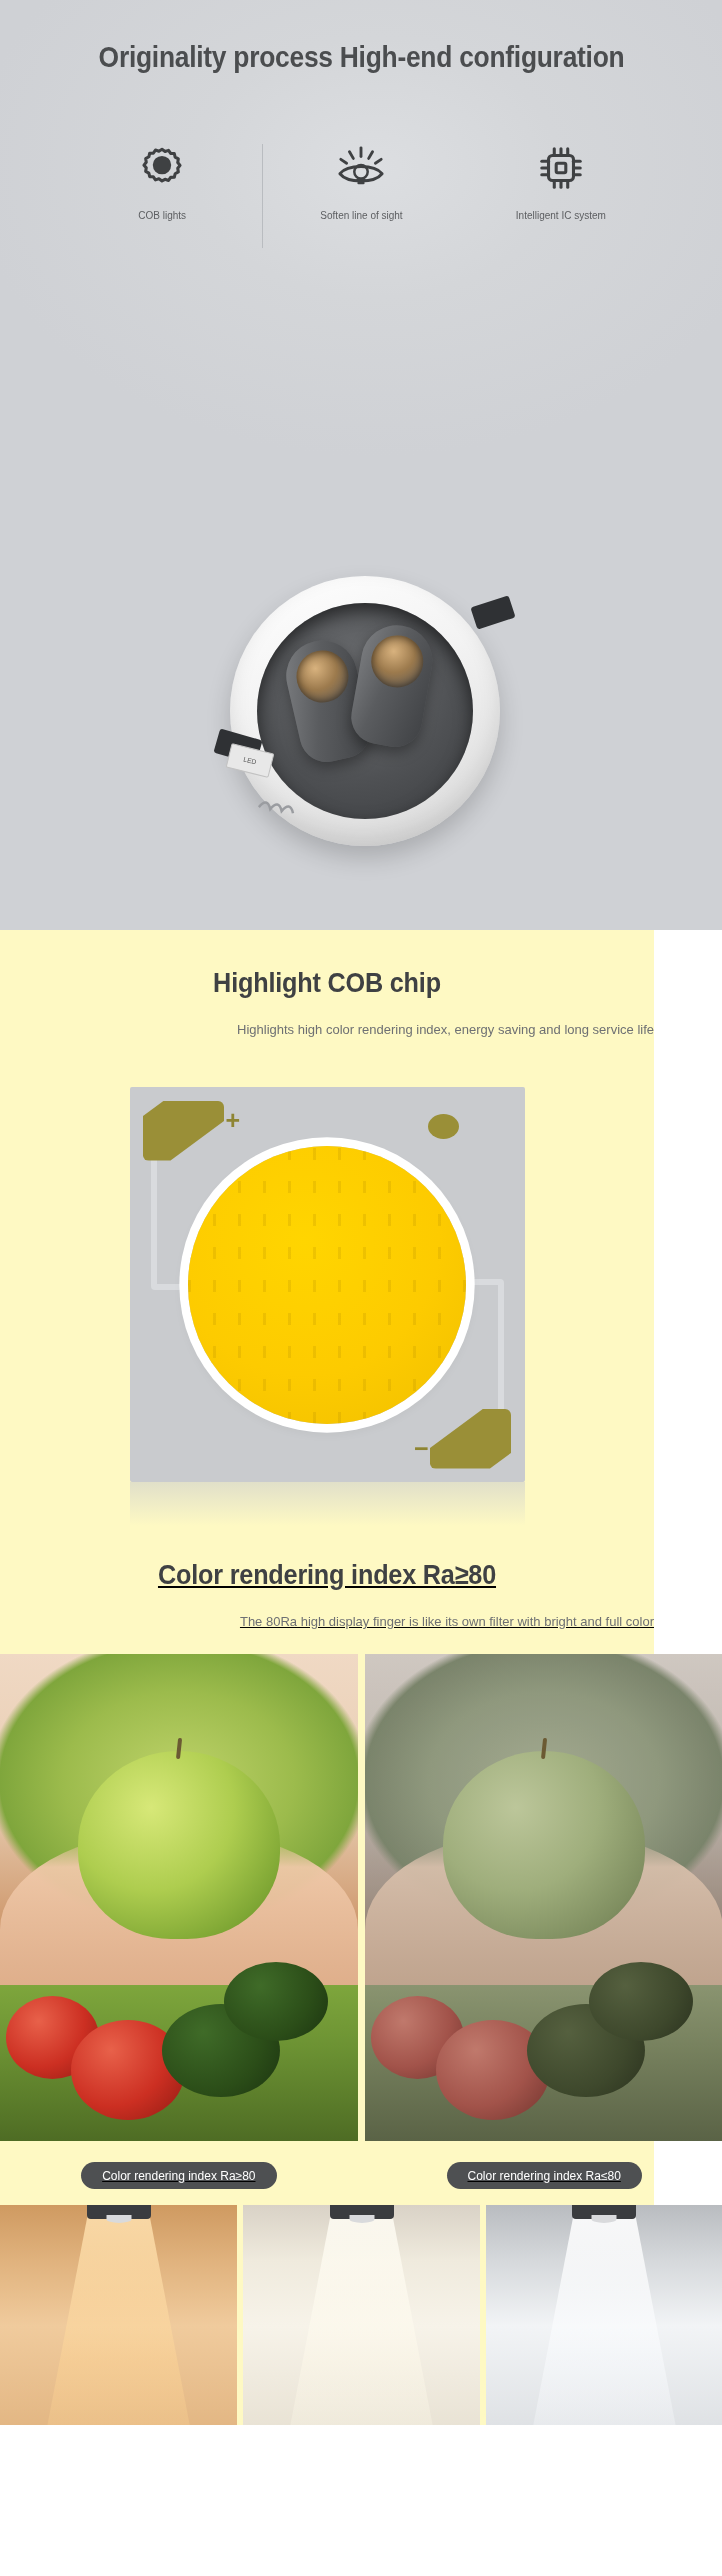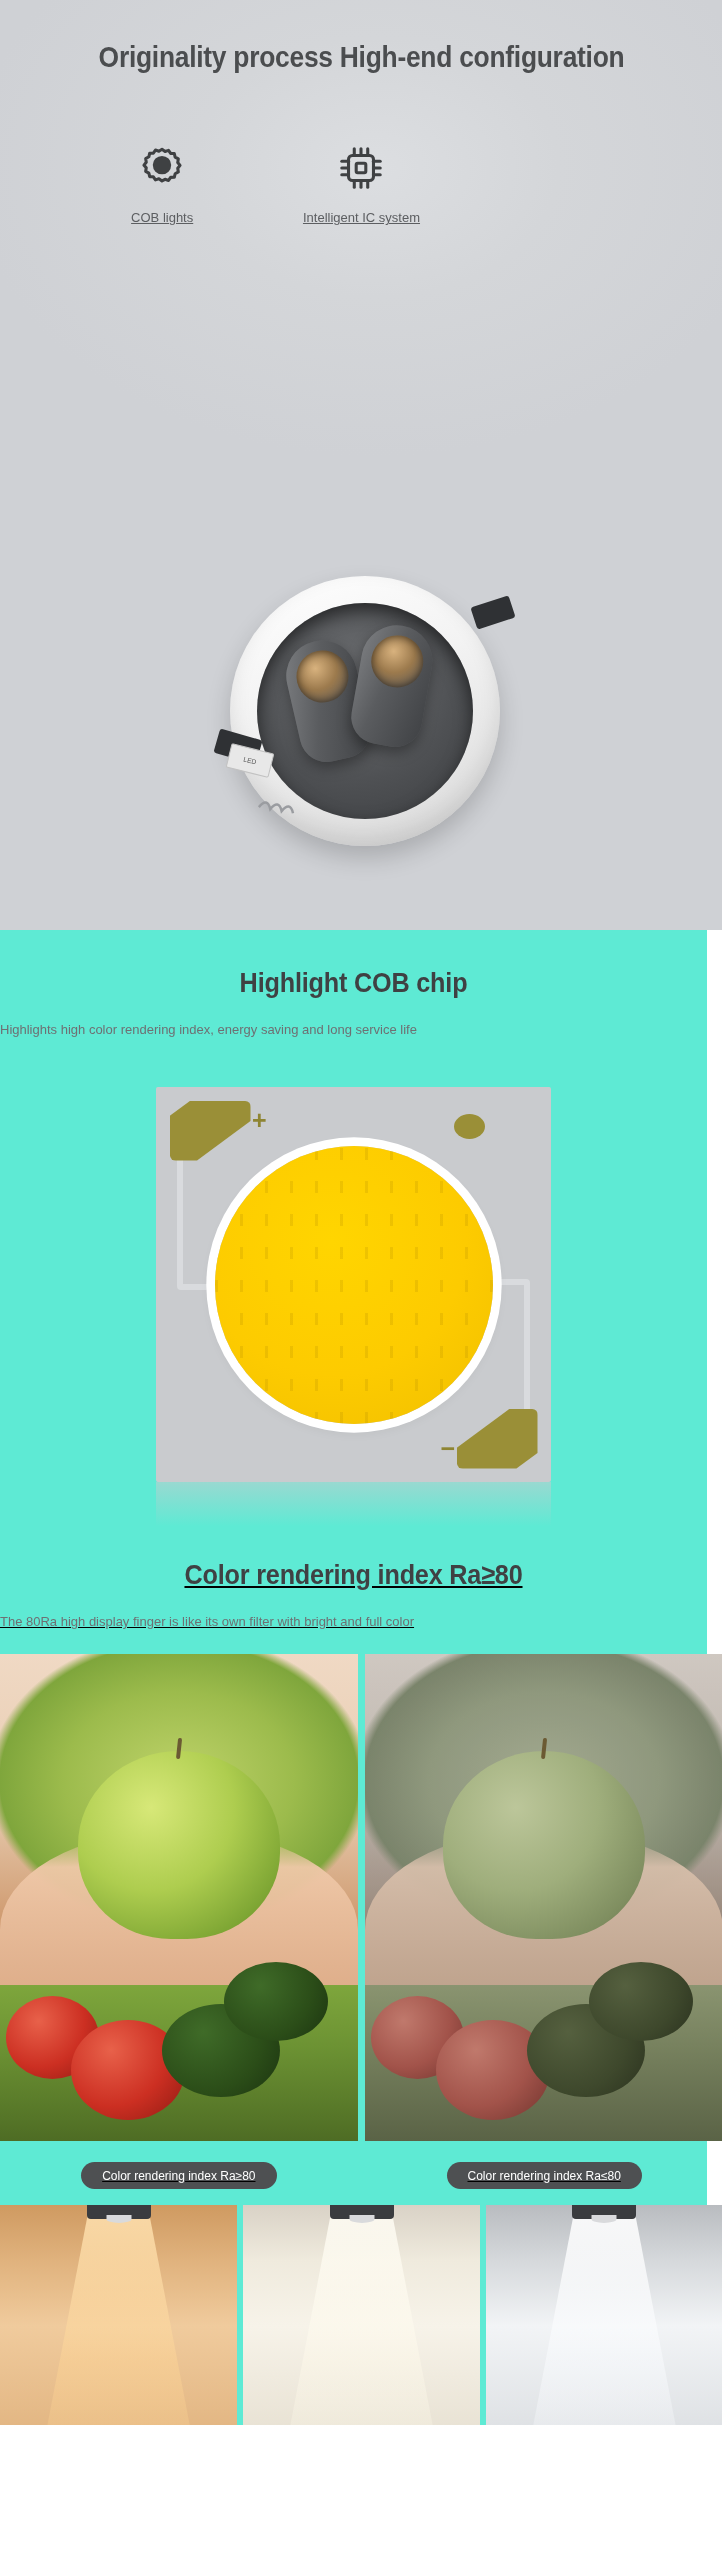--- a/index.html
+++ b/index.html
@@ -53,26 +53,25 @@
   }
   .feature-icon {
     height:60px;
     display:flex;
     align-items:center;
     justify-content:center;
     margin-bottom:11.6px;
   }
   .feature-icon svg { display:block; }
   .feature-label {
-    font-size:13px;
+    font-size:10px;
     color:#5c5e61;
     text-align:center;
     line-height:1.45;
     max-width:125px;
-    text-decoration:underline;
   }
 
   
   .product-photo {
     position:absolute;
     left:0; right:0;
     top:525px;
     height:385px;
     display:flex;
     align-items:center;
@@ -126,32 +125,32 @@
     font-size:6.7px; color:#555;
     display:flex; align-items:center; justify-content:center;
   }
   .lamp-spring {
     position:absolute; left:54px; top:224px;
     width:50px; height:33px;
     transform:rotate(10deg);
   }
 
   
-  .sec-white { background:#5eead4; width:707px; }
+  .sec-white { background:#fef9c3; width:654px; }
   .sec-title {
     text-align:center;
     font-family:"Liberation Sans Narrow","Liberation Sans",sans-serif;
     font-size:28px;
     font-weight:bold;
     color:#3f4143;
     transform:scaleX(0.9);
     letter-spacing:-0.2px;
   }
   .sec-sub {
-    text-align:left;
+    text-align:right;
     font-size:13px;
     color:#6e7073;
     margin-top:23px;
   }
 
   .chip-stage {
     margin:50px auto 0;
     width:395px;
     position:relative;
   }
@@ -353,20 +352,40 @@
         <svg width="48" height="48" viewBox="0 0 50 50">
           <g fill="none" stroke="#3f4143" stroke-width="3.2">
             <path d="M25 5.5 l3.2 2.3 3.6-1.2 2.2 3.2 3.8 .1 .9 3.7 3.3 1.9-.6 3.8 2.4 3-2.4 3 .6 3.8-3.3 1.9-.9 3.7-3.8 .1-2.2 3.2-3.6-1.2L25 38.5l-3.2-2.3-3.6 1.2-2.2-3.2-3.8-.1-.9-3.7-3.3-1.9 .6-3.8L6.2 22l2.4-3-.6-3.8 3.3-1.9 .9-3.7 3.8-.1 2.2-3.2 3.6 1.2z" stroke-linejoin="round"></path>
           </g>
           <circle cx="25" cy="22" r="9.6" fill="#3f4143"></circle>
         </svg>
       </div>
       <div class="feature-label">COB lights</div>
     </div>
 
+    <div class="feature-cell divider-l">
+      <div class="feature-icon">
+        <svg width="54" height="48" viewBox="0 0 56 50">
+          <g stroke="#3f4143" stroke-width="3" stroke-linecap="round" fill="none">
+            <line x1="28" y1="4" x2="28" y2="13"></line>
+            <line x1="16" y1="8" x2="20" y2="15"></line>
+            <line x1="40" y1="8" x2="36" y2="15"></line>
+            <line x1="7" y1="16" x2="13" y2="20"></line>
+            <line x1="49" y1="16" x2="43" y2="20"></line>
+            <path d="M6 31 C14 21 42 21 50 31 C42 41 14 41 6 31 Z" stroke-linejoin="round"></path>
+          </g>
+          <g stroke="#3f4143" stroke-width="2.6" fill="none" stroke-linecap="round">
+            <circle cx="28" cy="29" r="7"></circle>
+            <line x1="24.5" y1="37" x2="31.5" y2="37"></line>
+            <line x1="25.5" y1="40.5" x2="30.5" y2="40.5"></line>
+          </g>
+        </svg>
+      </div>
+      <div class="feature-label">Soften line of sight</div>
+    </div>
 
 
     <div class="feature-cell">
       <div class="feature-icon">
         <svg width="48" height="48" viewBox="0 0 50 50">
           <g stroke="#3f4143" stroke-width="3.2" fill="none">
             <rect x="12" y="12" width="26" height="26" rx="4"></rect>
             <rect x="20" y="20" width="10" height="10" rx="1.5"></rect>
           </g>
           <g stroke="#3f4143" stroke-width="3.2" stroke-linecap="round">

